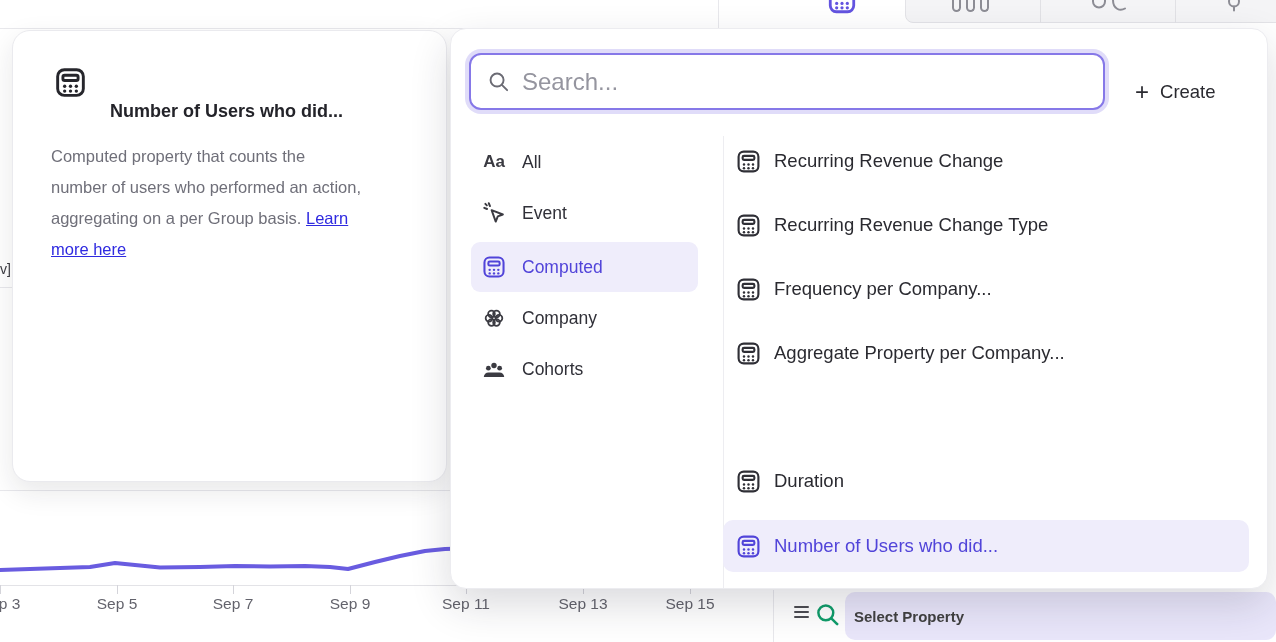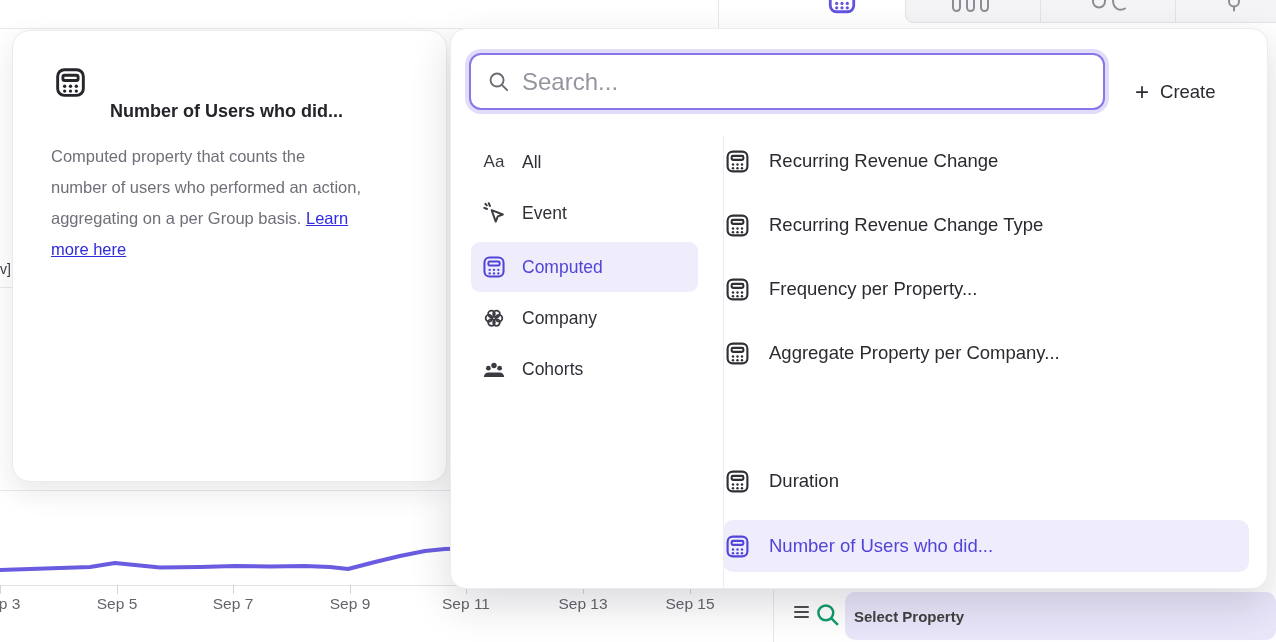--- a/index.html
+++ b/index.html
@@ -67,27 +67,27 @@
   #create-label { font-size:18.5px; font-weight:500; color:#2a2a30; }
 
   .cat-row {
     position:absolute; left:20px; width:227px; height:44px;
     display:flex; align-items:center; gap:15px; padding-left:10px;
     border-radius:9px; cursor:pointer; color:#3b3b42;
   }
   .cat-row .cat-label { font-size:17.5px; color:#303038; }
   .cat-row.selected { height:50px; background:#efedfb; color:#5144d9; }
   .cat-row.selected .cat-label { color:#5144d9; font-weight:500; }
-  .aa-glyph { font-size:17px; font-weight:400; width:26px; text-align:center; }
+  .aa-glyph { font-size:17px; font-weight:700; width:26px; text-align:center; }
 
   #cat-results-divider { left:272px; top:107px; height:454px; background:#ededf1; }
 
   .result-row {
     position:absolute; left:272px; width:526px; height:64px;
-    display:flex; align-items:center; gap:18px; padding-left:1px;
+    display:flex; align-items:center; gap:12px; padding-left:12px;
     cursor:pointer; color:#2f2f36; border-radius:10px;
   }
   .result-row .res-label { font-size:18.5px; font-weight:500; color:#2a2a30; white-space:nowrap; }
   .result-row.selected { height:52px; background:#efedfb; color:#5144d9; }
   .result-row.selected .res-label { color:#5144d9; }
 
   
   #select-property-pill {
     left:845px; top:592px; width:431px; height:48px; background:#e9e6fa;
     border-radius:10px; display:flex; align-items:center; padding-left:9px;
@@ -345,21 +345,21 @@
           <g fill="#2f2f36" stroke="none">
               <circle cx="8" cy="14.6" r="1.1"></circle>
               <circle cx="12" cy="14.6" r="1.1"></circle>
               <circle cx="16" cy="14.6" r="1.1"></circle>
               <circle cx="8" cy="17.9" r="1.1"></circle>
               <circle cx="12" cy="17.9" r="1.1"></circle>
               <circle cx="16" cy="17.9" r="1.1"></circle>
             </g>
         </svg>
       </span>
-      <span class="res-label">Frequency per Property...</span>
+      <span class="res-label">Frequency per Company...</span>
     </div>
 
     <div class="result-row" style="top:292px;">
       <span>
         <svg viewBox="0 0 24 24" width="27" height="27" fill="none" stroke="#2f2f36" stroke-width="1.9">
           <rect x="3.2" y="3.2" width="17.6" height="17.6" rx="4.6"></rect>
             <rect x="6.8" y="7" width="10.4" height="3.6" rx="1.2"></rect>
           <g fill="#2f2f36" stroke="none">
               <circle cx="8" cy="14.6" r="1.1"></circle>
               <circle cx="12" cy="14.6" r="1.1"></circle>

